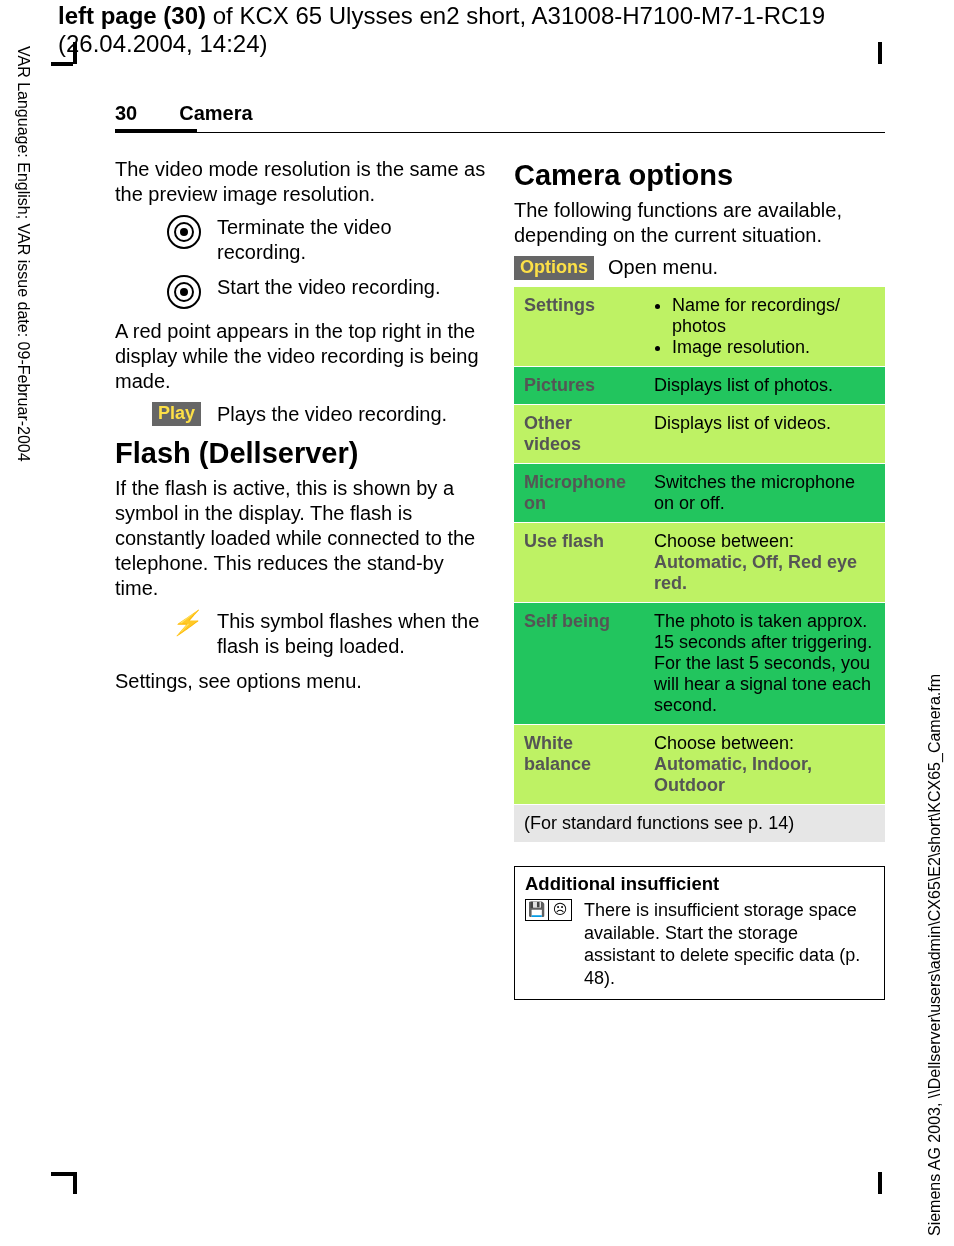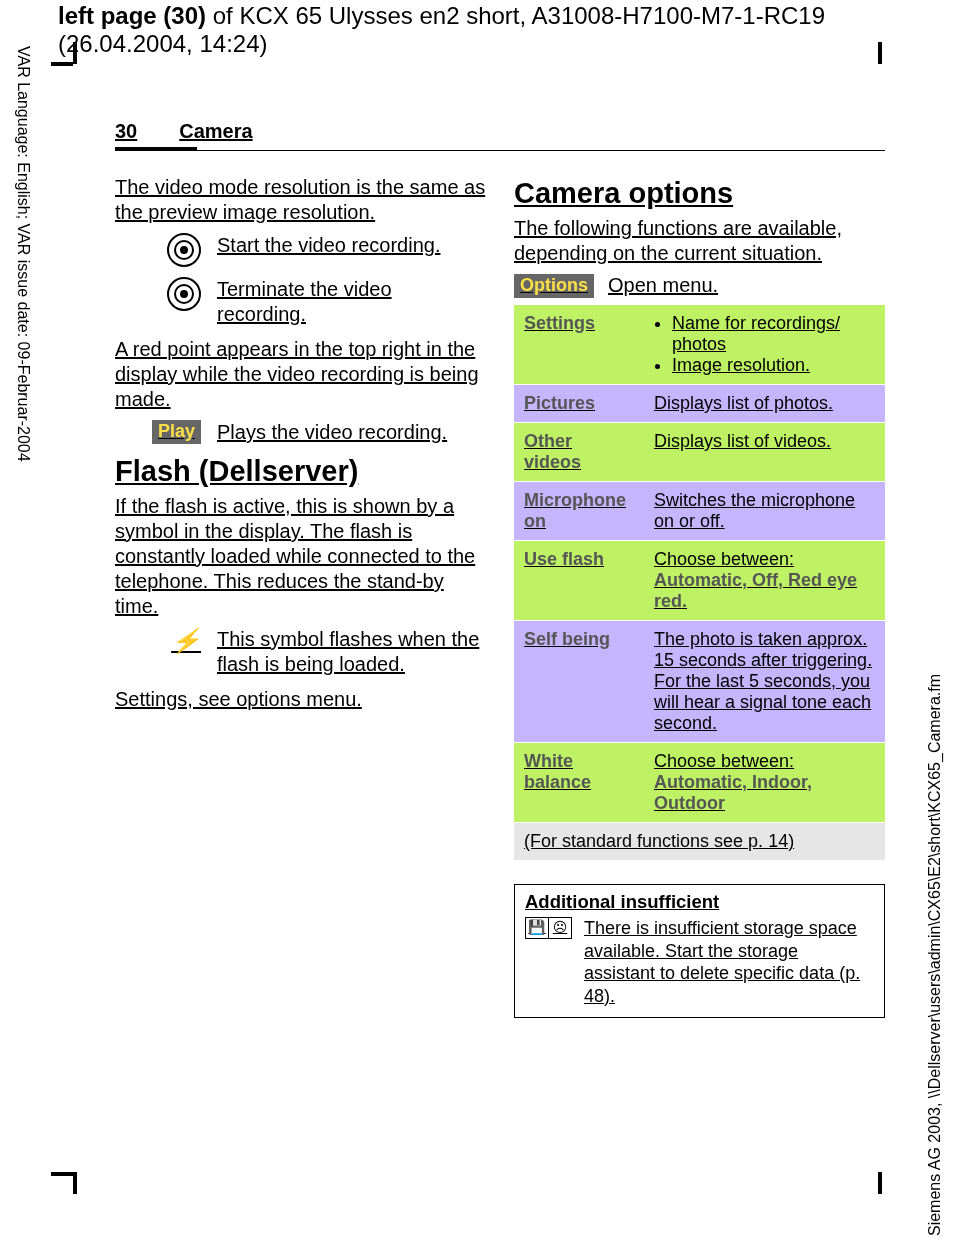--- a/index.html
+++ b/index.html
@@ -41,23 +41,22 @@
     width: 20px;
     height: 640px;
     font-size: 16px;
     writing-mode: vertical-rl;
     transform: rotate(180deg);
     white-space: nowrap;
   }
   .page {
     position: absolute;
     left: 115px;
-    top: 120px;
+    top: 102px;
     width: 770px;
-    text-decoration: underline;
   }
   .running-head {
     display: flex;
     align-items: center;
     gap: 42px;
     font-weight: bold;
     font-size: 20px;
     padding-bottom: 4px;
   }
   .running-head .num { font-size: 20px; }
@@ -111,21 +110,21 @@
   }
   .flash-icon {
     font-size: 24px;
     font-weight: bold;
     font-style: italic;
   }
   .opt-row { display:flex; gap:14px; align-items:flex-start; margin-bottom:6px;}
   .opt-table { width:100%; border-collapse:collapse; font-size:18px; }
   .opt-table td { padding:8px 10px 8px 10px; vertical-align:top; border-top:1px solid #fff;}
   .opt-table tr.grey { background:#bef264; }
-  .opt-table tr.lightgrey { background:#c4b5fd; }
+  .opt-table tr.lightgrey { background:#22c55e; }
   .opt-table td.label { font-weight:bold; color:#555; width:110px;}
   .opt-table ul { margin:0; padding-left:18px;}
   .foot-row td { background:#e6e6e6; padding:8px 10px;}
   .info-box {
     border:1px solid #000;
     margin-top:24px;
     padding:6px 10px 10px 10px;
   }
   .info-box .title { font-weight:bold; font-size:18.5px; margin-bottom:4px;}
   .info-row { display:flex; gap:12px; align-items:flex-start; font-size:18px; line-height:1.25;}
@@ -167,32 +166,32 @@
       <p>The video mode resolution is the same as the preview image resolution.</p>
 
       <div class="sym-row">
         <div class="sym-col">
           <div class="record-icon">
               <div class="inner">
                 <div class="dot"></div>
               </div>
             </div>
         </div>
-        <div class="sym-text">Start the video recording.</div>
+        <div class="sym-text">Terminate the video recording.</div>
       </div>
 
       <div class="sym-row">
         <div class="sym-col">
           <div class="record-icon">
               <div class="inner">
                 <div class="dot"></div>
               </div>
             </div>
         </div>
-        <div class="sym-text">Terminate the video recording.</div>
+        <div class="sym-text">Start the video recording.</div>
       </div>
 
       <p>A red point appears in the top right in the display while the video recording is being made.</p>
 
       <div class="sym-row">
         <div class="sym-col">
           <span class="softkey">Play</span>
         </div>
         <div class="sym-text">Plays the video recording.</div>
       </div>

